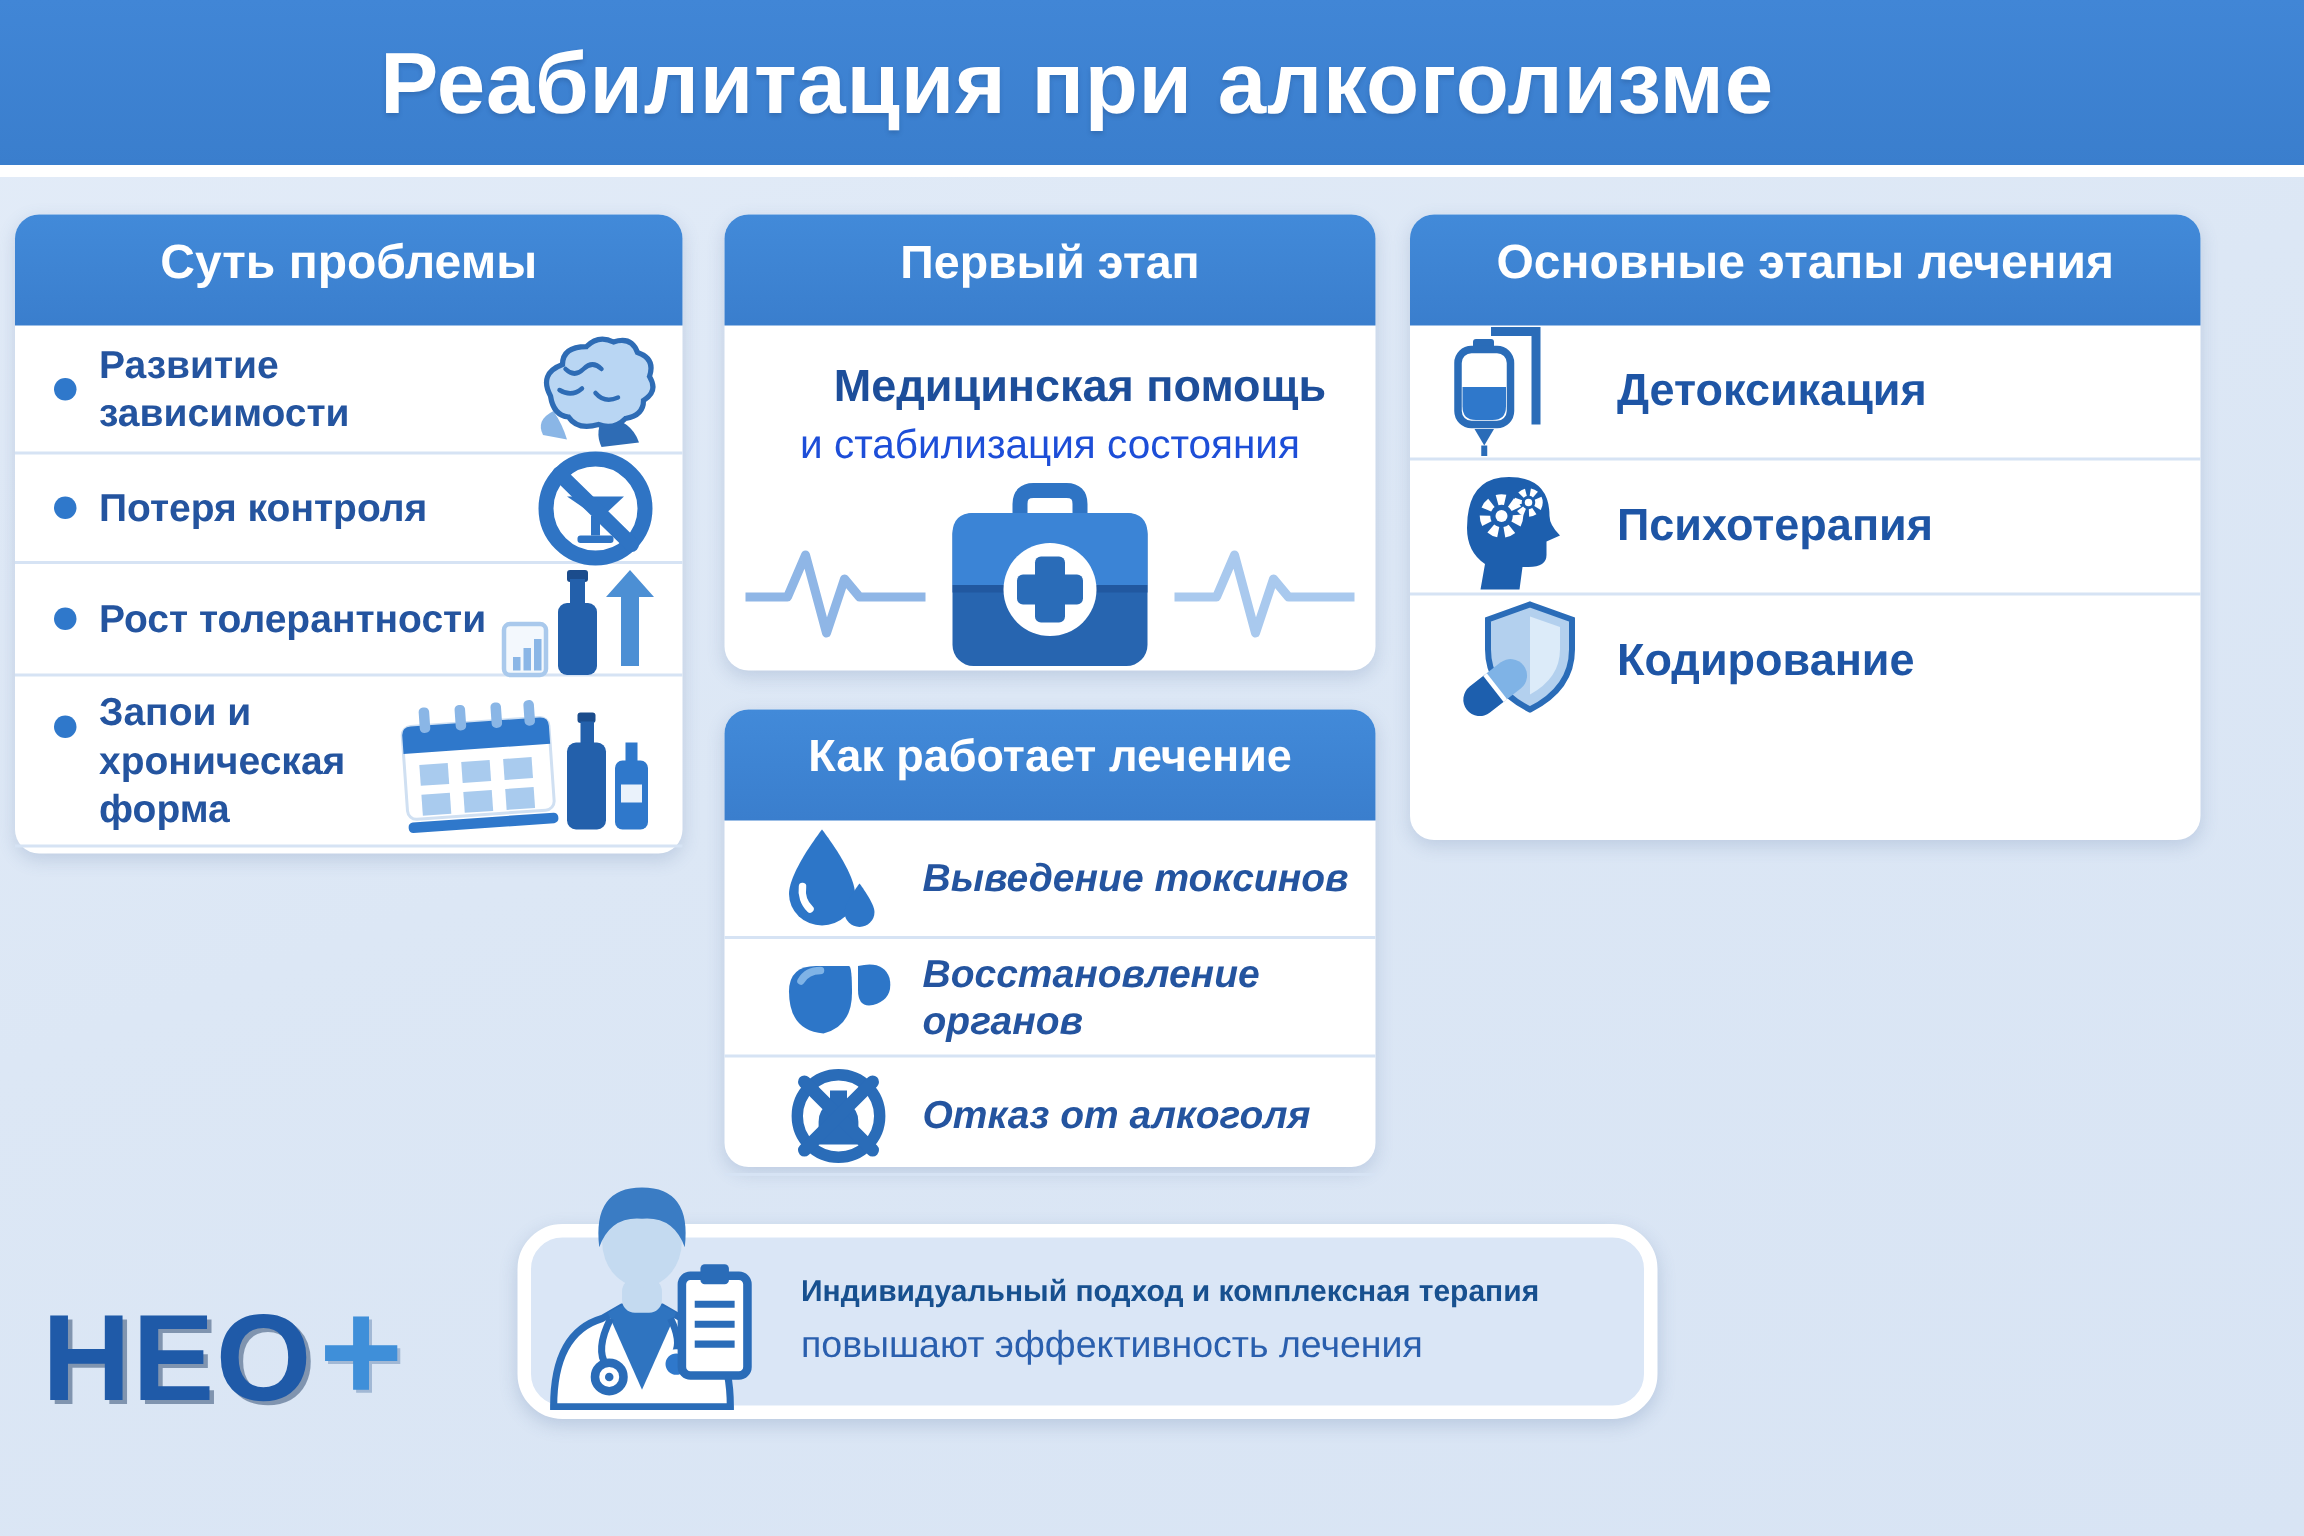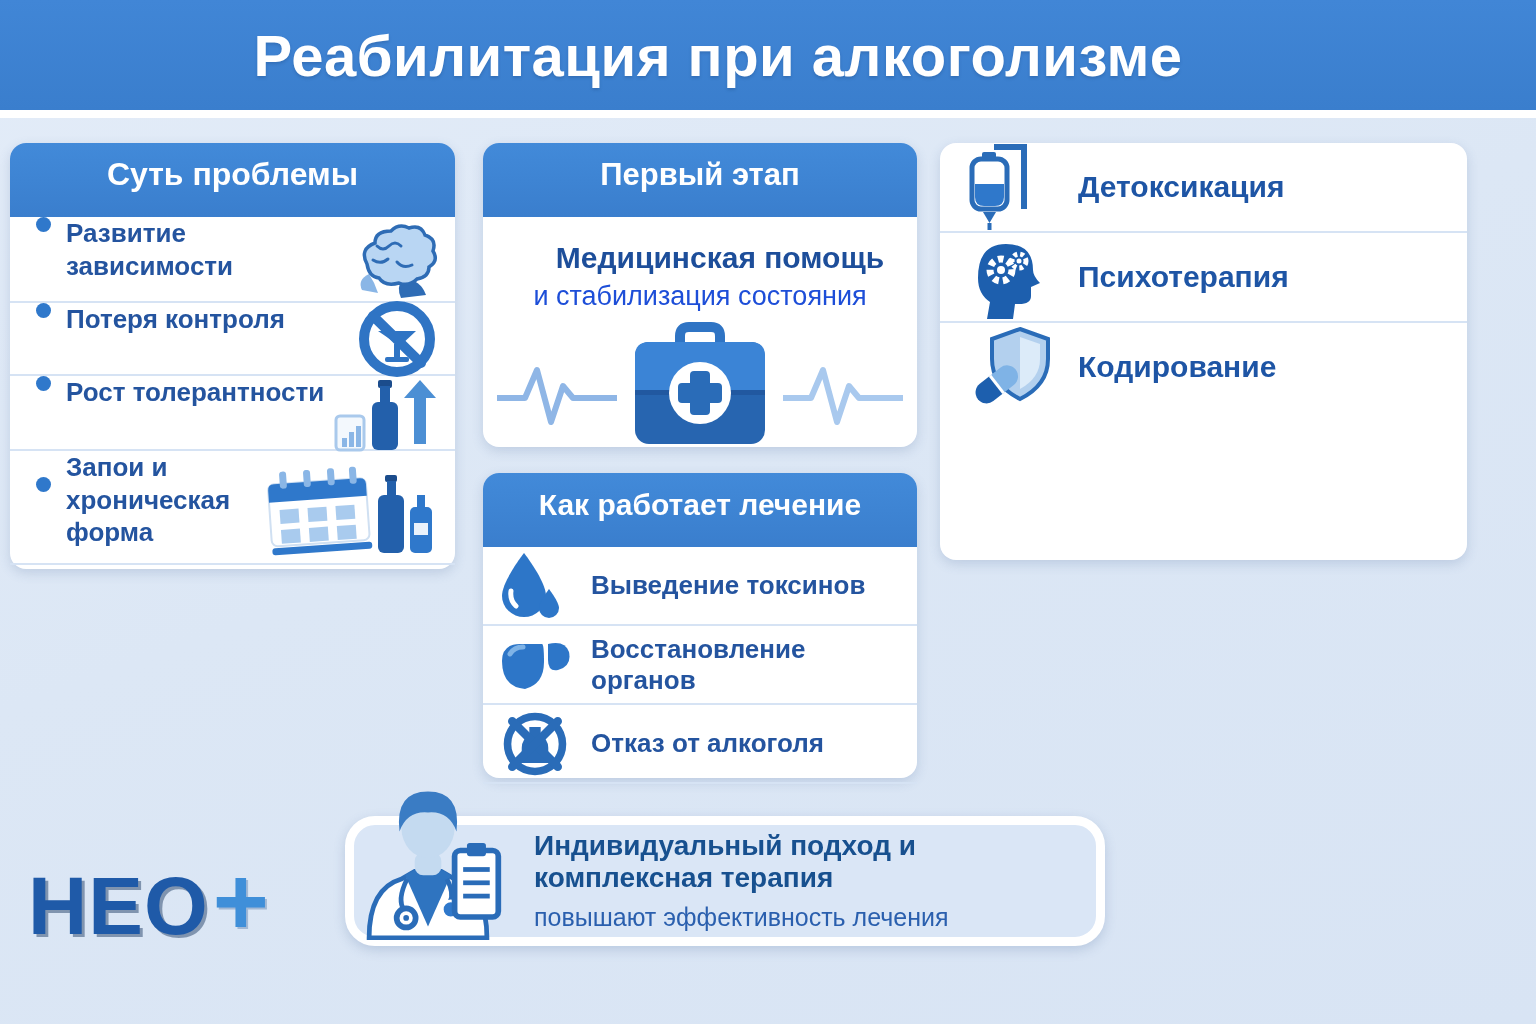--- a/index.html
+++ b/index.html
@@ -25,53 +25,53 @@
   .card-problem{left:10px;top:143px;width:445px;height:426px;}
   .card-problem .card-head{font-size:32px;}
   .card-first{left:483px;top:143px;width:434px;height:304px;}
   .card-first .card-head{font-size:31px;}
   .card-how{left:483px;top:473px;width:434px;height:305px;}
   .card-how .card-head{font-size:30px;}
   .card-stages{left:940px;top:143px;width:527px;height:417px;}
   .card-stages .card-head{font-size:32px;}
 
   
-  .prow{display:flex;border-bottom:2px solid #d6e3f4;padding:0 12px 0 26px;}
+  .prow{display:flex;align-items:center;border-bottom:2px solid #d6e3f4;padding:0 12px 0 26px;}
   .prow.h1{height:84px}.prow.h2{height:73px}.prow.h3{height:71px}.prow.h4{height:112px}
   .bullet{width:15px;height:15px;border-radius:50%;background:#2f78cb;margin-right:15px;flex:none;}
   .prow.h4 .bullet{align-self:flex-start;margin-top:26px;}
   .plabel{flex:1;font-size:26px;font-weight:700;color:#24549f;line-height:1.25;}
   .plabel .ln{display:block;}
   .icon-box{flex:none;display:flex;align-items:center;justify-content:center;}
 
   
   .fs-line1{margin-top:24px;text-align:center;font-size:30px;font-weight:700;color:#1d4e9a;padding-left:40px;}
   .fs-line2{margin-top:6px;text-align:center;font-size:27px;font-weight:400;color:#1d4ed8;}
   .fs-art{position:relative;height:150px;}
   .fs-art .ekg-l{position:absolute;left:14px;bottom:30px;}
   .fs-art .ekg-r{position:absolute;right:14px;bottom:30px;}
   .fs-art .kit{position:absolute;left:50%;transform:translateX(-50%);bottom:4px;}
 
   
-  .trow{display:flex;align-items:center;height:77px;padding:0 14px 0 16px;border-bottom:2px solid #d6e3f4;}
+  .trow{display:flex;align-items:center;height:77px;padding:0 14px 0 40px;border-bottom:2px solid #d6e3f4;font-style:italic;}
   .trow .icon-box{width:72px;margin-right:20px;justify-content:flex-start;}
   .tlabel{font-size:26px;font-weight:600;color:#24549f;}
 
   
   .srow{display:flex;align-items:center;height:88px;padding:0 18px 0 26px;}
   .srow.sep{border-bottom:2px solid #d6e3f4;}
   .srow .icon-box{width:88px;margin-right:24px;justify-content:flex-start;}
   .slabel{font-size:30px;font-weight:700;color:#1e55a5;}
 
   
   .banner{position:absolute;left:345px;top:816px;width:760px;height:130px;box-sizing:border-box;
     background:#dae6f6;border:9px solid #ffffff;border-radius:30px;
     box-shadow:0 4px 12px rgba(70,100,150,.22);}
   .banner-text{position:absolute;left:180px;top:50%;transform:translateY(-50%);}
-  .bline1{font-size:28px;font-weight:700;color:#17508f;}
+  .bline1{font-size:20px;font-weight:700;color:#17508f;}
   .bline2{margin-top:9px;font-size:25px;font-weight:400;color:#2a5fae;}
   .doctor{position:absolute;left:352px;top:780px;width:152px;height:160px;z-index:5;}
 
   
   .logo{position:absolute;left:28px;top:858px;display:flex;align-items:center;line-height:1;}
   .logo-neo{font-size:82px;font-weight:800;letter-spacing:1px;color:#1f5aa8;
     text-shadow:3px 3px 0 rgba(18,48,92,.45);}
   .logo-plus{font-size:96px;font-weight:800;color:#3f8fd9;margin-left:4px;transform:translateY(-4px);
     text-shadow:2px 2px 0 rgba(30,80,140,.30);}
 </style>
@@ -223,20 +223,21 @@
           <path d="M32 20 h12 v9 q8 4 8 13 v16 h-28 v-16 q0 -9 8 -13 z" fill="#2a6cb8"></path>
           <line x1="14" y1="14" x2="62" y2="62" stroke="#2a6cb8" stroke-width="9" stroke-linecap="round"></line>
           <line x1="62" y1="14" x2="14" y2="62" stroke="#2a6cb8" stroke-width="9" stroke-linecap="round"></line>
         </svg>
       </span>
       <span class="tlabel">Отказ от алкоголя</span>
     </div>
   </section>
 
   <section class="card card-stages">
+    <div class="card-head">Основные этапы лечения</div>
 
     <div class="srow sep">
       <span class="icon-box">
         <svg width="66" height="90" viewBox="0 0 66 90">
           <path d="M28 5 h30 v62" fill="none" stroke="#2a6cb8" stroke-width="6"></path>
           <rect x="16" y="10" width="14" height="9" rx="2" fill="#2a6cb8"></rect>
           <rect x="6" y="17" width="35" height="50" rx="9" fill="#ffffff" stroke="#2a6cb8" stroke-width="5"></rect>
           <path d="M9 42 h29 v13 q0 9 -9 9 h-11 q-9 0 -9 -9 z" fill="#2f78cb"></path>
           <path d="M17 70 h13 l-6.5 11 z" fill="#2a6cb8"></path>
           <line x1="23.5" y1="81" x2="23.5" y2="88" stroke="#2a6cb8" stroke-width="4"></line>

